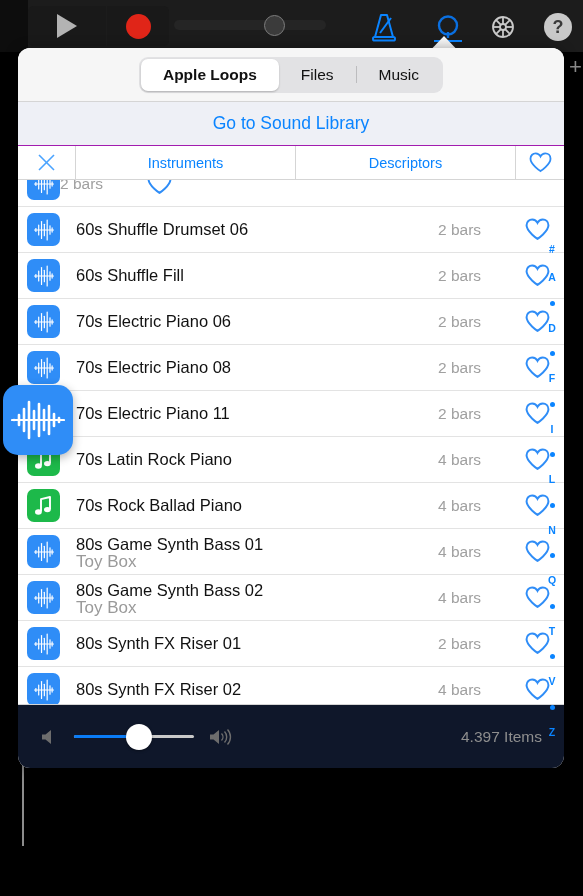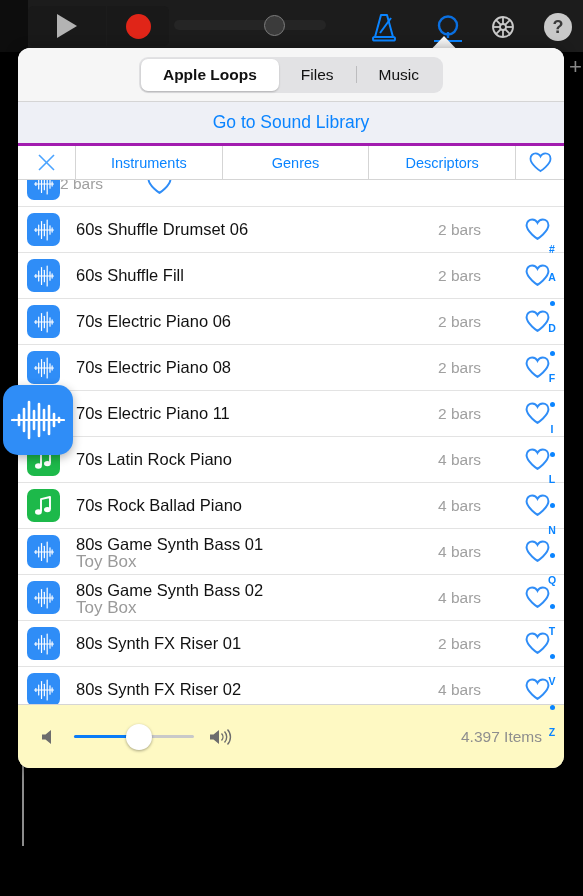--- a/index.html
+++ b/index.html
@@ -99,21 +99,21 @@
     background:#ffffff; font-weight:bold;
     box-shadow:0 1px 2px rgba(0,0,0,.22);
   }
   .seg-div { width:1px; height:17px; background:#bcbcbe; }
 
   
   .sound-lib {
     height:44px; background:#eef0f6;
     display:flex; align-items:center; justify-content:center;
     color:#0a84ff; font-size:17.5px;
-    border-bottom:3px solid #a21caf;
+    border-bottom:1px solid #a21caf;
   }
 
   
   .filter-bar {
     height:34px; background:#ffffff; display:flex; align-items:stretch;
     border-bottom:1px solid #d5d5d5;
   }
   .fb-cell {
     display:flex; align-items:center; justify-content:center;
     color:#0a84ff; font-size:14.5px;
@@ -149,21 +149,21 @@
     position:absolute; right:0; top:190px; width:24px; height:506px;
     display:flex; flex-direction:column; align-items:center; justify-content:space-between;
     padding:6px 0; z-index:6; pointer-events:auto;
   }
   .idx { font-size:10.5px; color:#0a84ff; font-weight:bold; line-height:11px; }
   .idx-dot { width:5px; height:5px; border-radius:50%; background:#0a84ff; }
 
   
   .pop-footer {
     position:absolute; left:0; bottom:0; width:546px; height:64px;
-    background:#fef9c3; border-top:1px solid #d5d5d5;
+    background:#0f172a; border-top:1px solid #d5d5d5;
     display:flex; align-items:center; padding:0 22px;
   }
   .vol-slider { position:relative; width:120px; height:26px; margin:0 14px; }
   .vol-slider .vtrack-off {
     position:absolute; left:0; top:11px; width:120px; height:3px;
     background:#c9c9c9; border-radius:2px;
   }
   .vol-slider .vtrack-on {
     position:absolute; left:0; top:11px; width:64px; height:3px;
     background:#0a7cf7; border-radius:2px;
@@ -259,21 +259,20 @@
     <div class="sound-lib">Go to Sound Library</div>
 
     <div class="filter-bar">
       <div class="fb-cell fb-close">
         <svg width="19" height="19" viewBox="0 0 19 19">
           <line x1="2" y1="2" x2="17" y2="17" stroke="#4aa3ff" stroke-width="1.6"></line>
           <line x1="17" y1="2" x2="2" y2="17" stroke="#4aa3ff" stroke-width="1.6"></line>
         </svg>
       </div>
       <div class="fb-cell fb-instruments">Instruments</div>
-      <div class="fb-cell fb-genres">Genres</div>
       <div class="fb-cell fb-descriptors">Descriptors</div>
       <div class="fb-cell fb-fav">
         <svg width="23" height="21" viewBox="0 0 24 22">
           <path d="M12 20 C 12 20, 1.5 13, 1.5 7 C 1.5 3.4, 4.2 1.4, 6.9 1.4 C 9.3 1.4, 11.2 3, 12 4.6 C 12.8 3, 14.7 1.4, 17.1 1.4 C 19.8 1.4, 22.5 3.4, 22.5 7 C 22.5 13, 12 20, 12 20 Z" fill="none" stroke="#2f8df7" stroke-width="1.9"></path>
         </svg>
       </div>
     </div>
 
     <div class="list-wrap">
       <div class="list" id="row-container">

